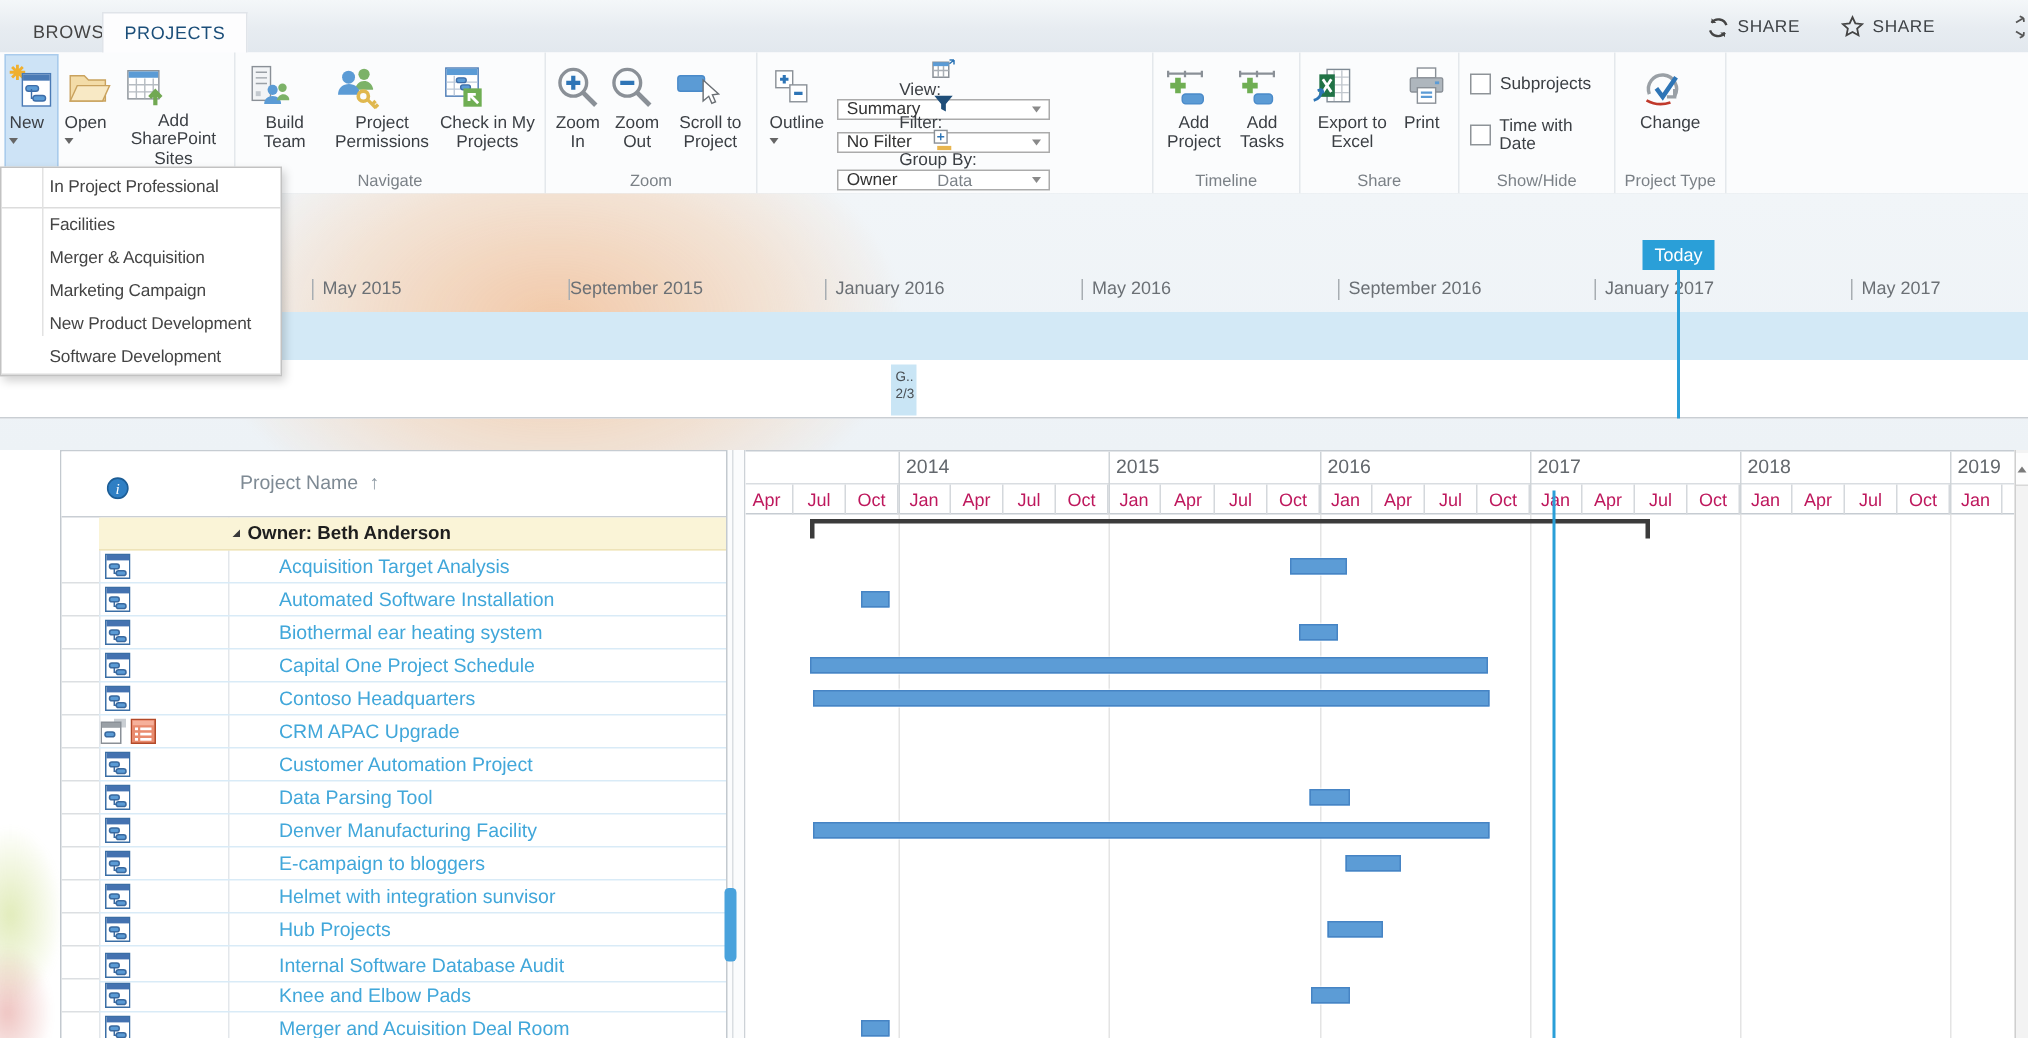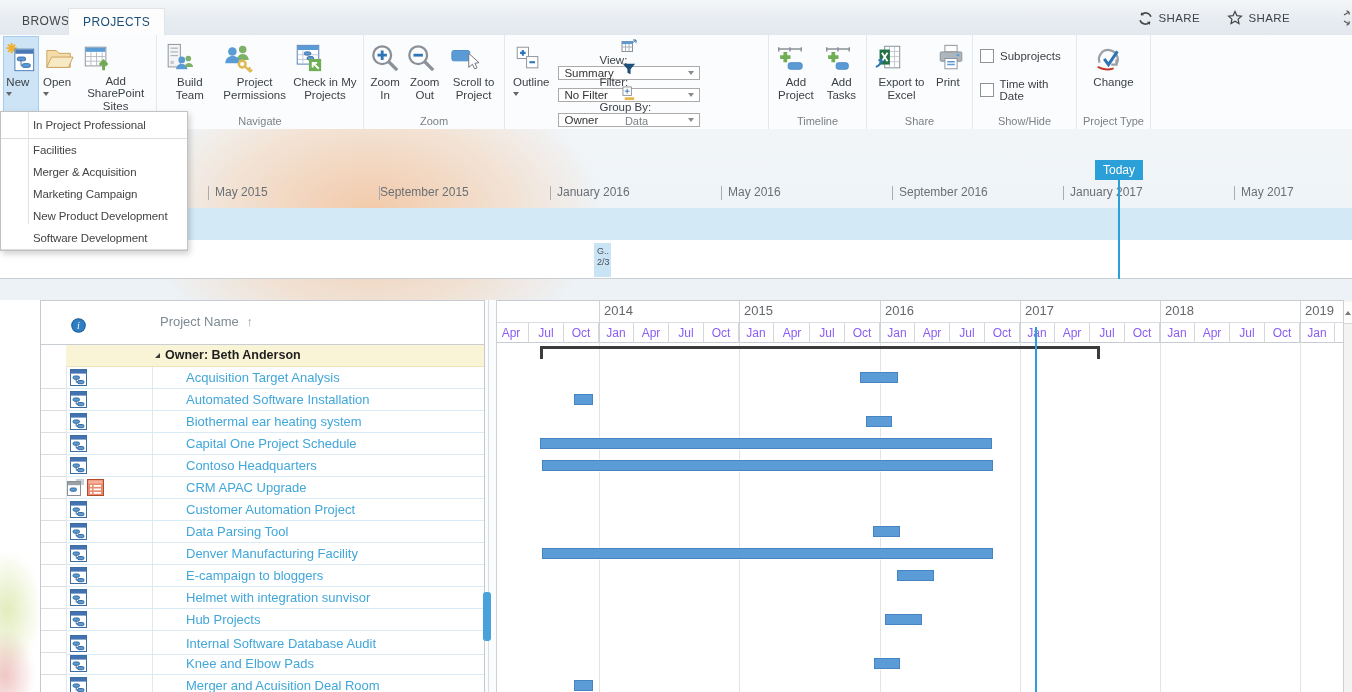--- a/index.html
+++ b/index.html
@@ -84,21 +84,21 @@
     border-left:1px solid #c3c9cf;border-right:1px solid #cdd2d7;box-sizing:border-box;}
   #split .inln{position:absolute;left:3px;top:0;bottom:0;width:1px;background:#dadee2;}
   #splith{position:absolute;left:483px;top:292px;width:8px;height:49px;background:#49a2dc;
     border-radius:3px;z-index:6;cursor:col-resize;}
   
   #gantt{position:absolute;left:497px;top:0;width:846px;height:392px;overflow:hidden;background:#fff;
     border-top:1px solid #c6ccd2;box-sizing:border-box;}
   .g-year{position:absolute;top:2px;font-size:13px;color:#63686d;}
   #g-qrow{position:absolute;left:0;top:21px;width:846px;height:21px;border-top:1px solid #d9dde1;
     border-bottom:1px solid #c6ccd2;box-sizing:border-box;}
-  .g-q{position:absolute;top:0;height:20px;line-height:20px;text-align:center;font-size:12px;color:#8b5cf6;
+  .g-q{position:absolute;top:0;height:20px;line-height:20px;text-align:center;font-size:12px;color:#be185d;
     border-right:1px solid #d4d8dc;box-sizing:border-box;}
   .g-yline-h{position:absolute;top:0;height:42px;width:1px;background:#cfd4d8;}
   .g-yline-b{position:absolute;top:42px;bottom:0;width:1px;background:#e4e4e4;}
   .gbar{position:absolute;height:9px;background:#5c9cd6;border:1px solid #4684c4;
     box-shadow:0 0 0 1px rgba(255,255,255,.55);}
   #g-bracket-bar{position:absolute;top:45px;height:3px;background:#3b3b3b;}
   .g-hook{position:absolute;top:45px;width:3px;height:13px;background:#3b3b3b;}
   #g-today{position:absolute;top:26px;bottom:0;width:2px;z-index:3;}
   
   #vscroll{position:absolute;left:1343px;top:0;width:9px;height:392px;background:#f3f3f3;

